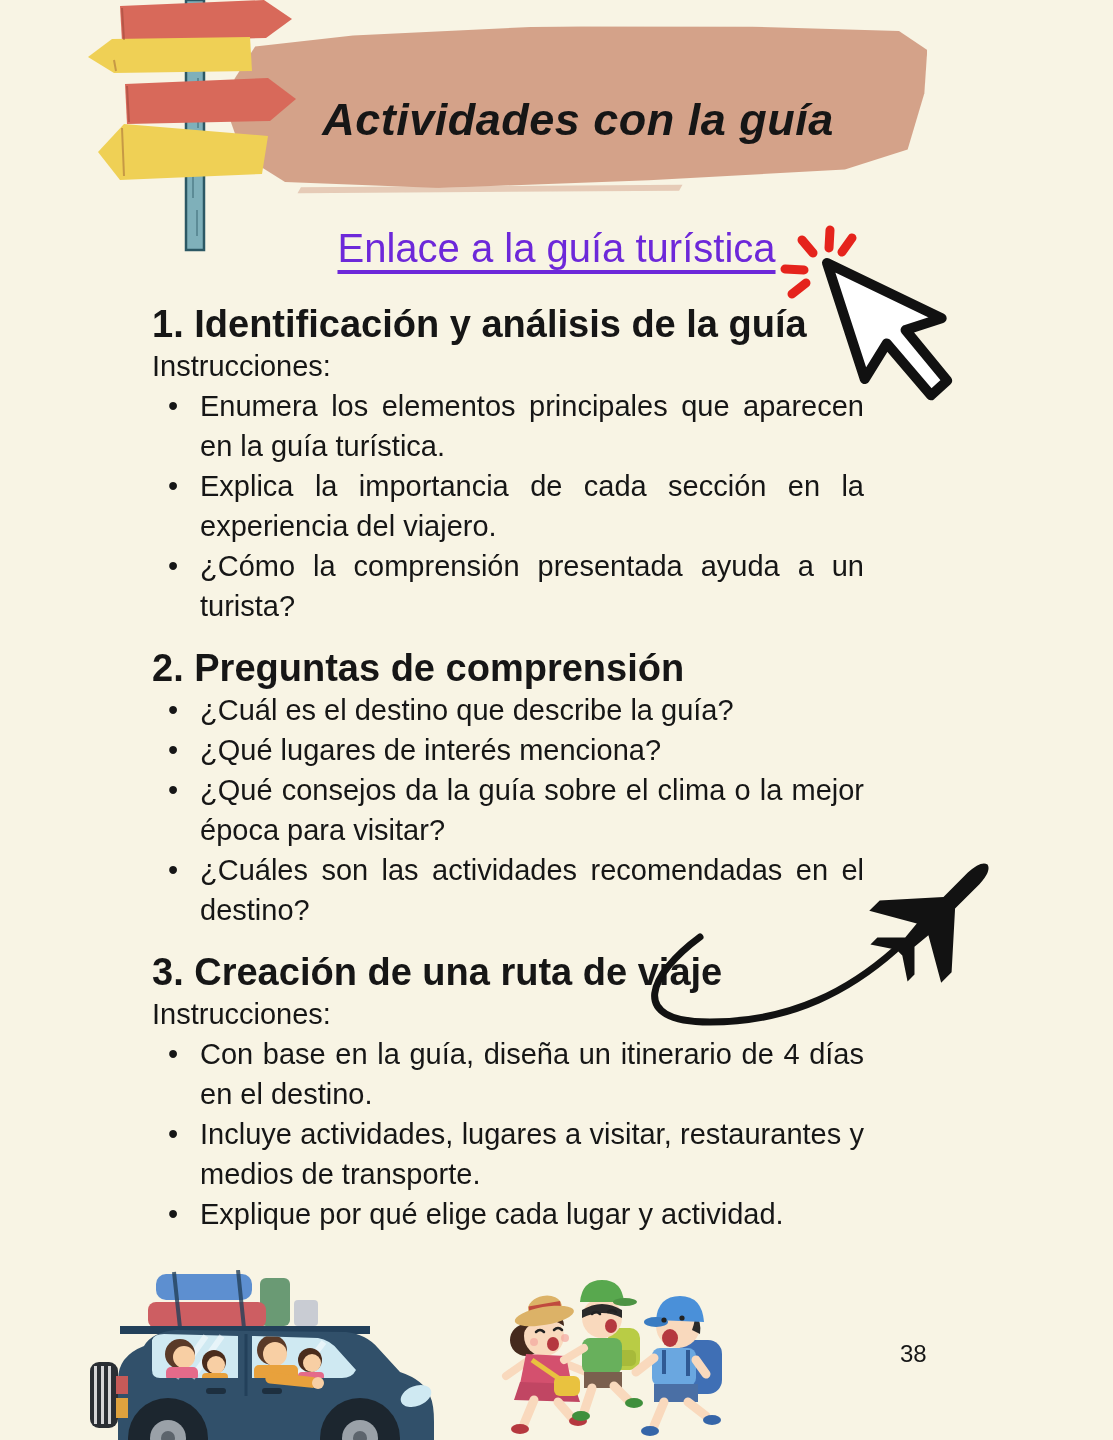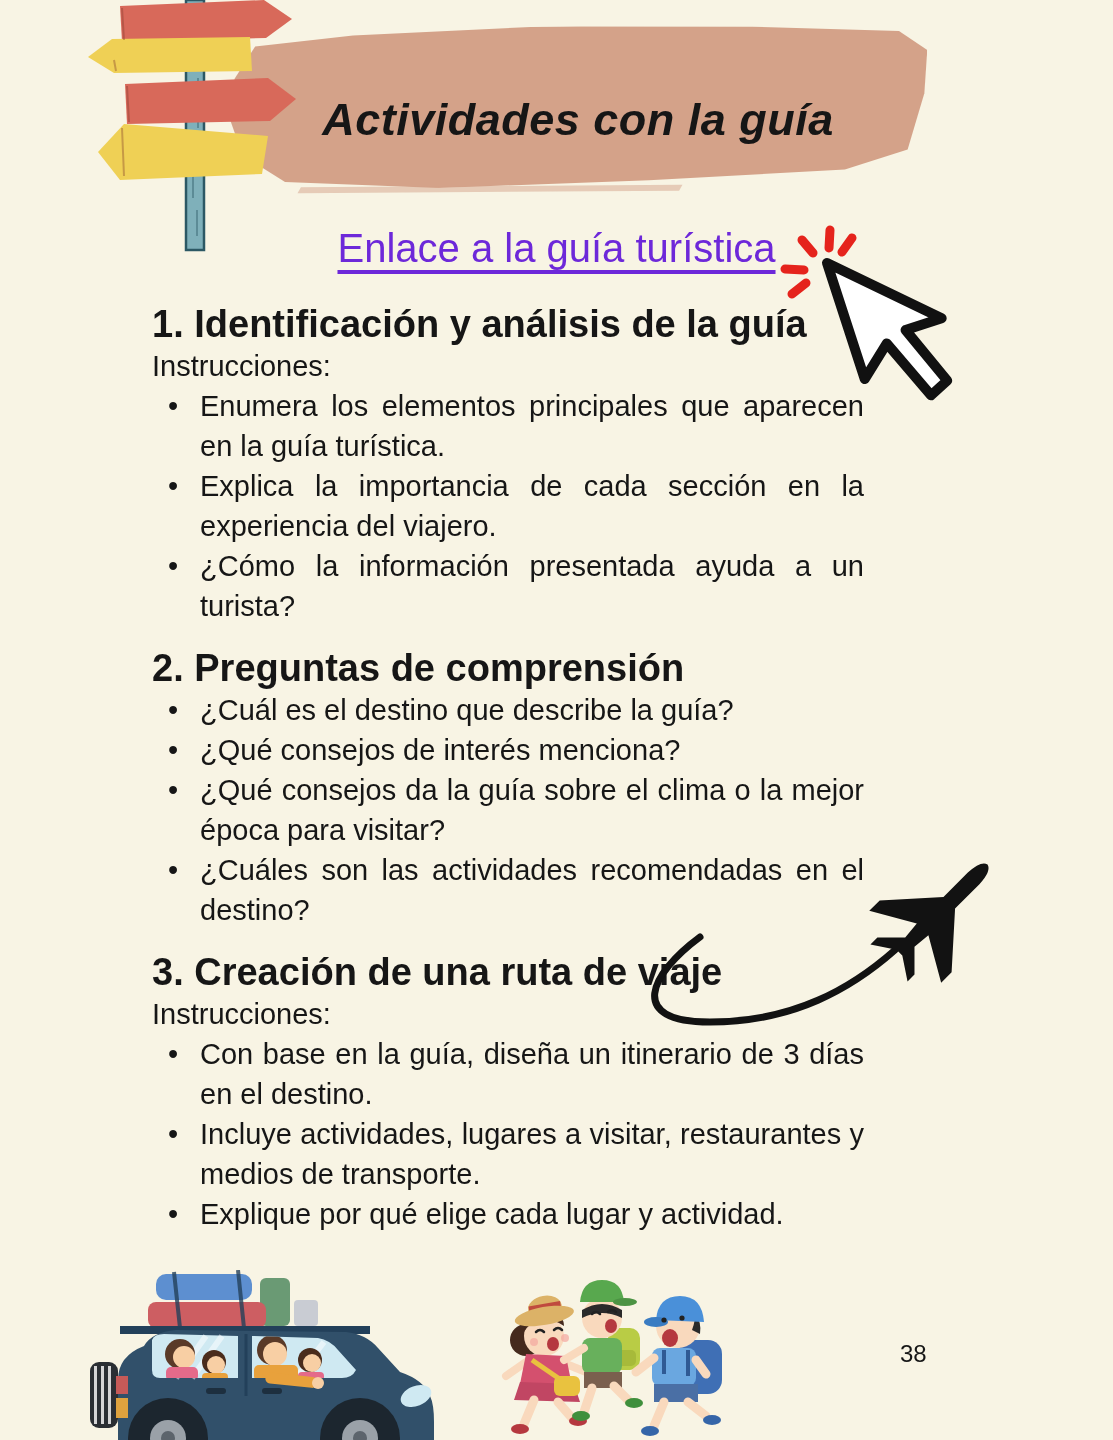--- a/index.html
+++ b/index.html
@@ -79,39 +79,39 @@
   </g>
 </svg>
 
 <main class="abs content">
   <section class="sec">
     <h2>1. Identificación y análisis de la guía</h2>
     <p>Instrucciones:</p>
     <ul>
       <li>Enumera los elementos principales que aparecen en la guía turística.</li>
       <li>Explica la importancia de cada sección en la experiencia del viajero.</li>
-      <li>¿Cómo la información presentada ayuda a un turista?</li>
+      <li>¿Cómo la comprensión presentada ayuda a un turista?</li>
     </ul>
   </section>
 
   <section class="sec">
     <h2>2. Preguntas de comprensión</h2>
     <ul>
       <li>¿Cuál es el destino que describe la guía?</li>
-      <li>¿Qué consejos de interés menciona?</li>
+      <li>¿Qué lugares de interés menciona?</li>
       <li>¿Qué consejos da la guía sobre el clima o la mejor época para visitar?</li>
       <li>¿Cuáles son las actividades recomendadas en el destino?</li>
     </ul>
   </section>
 
   <section class="sec">
     <h2>3. Creación de una ruta de viaje</h2>
     <p>Instrucciones:</p>
     <ul>
-      <li>Con base en la guía, diseña un itinerario de 3 días en el destino.</li>
+      <li>Con base en la guía, diseña un itinerario de 4 días en el destino.</li>
       <li>Incluye actividades, lugares a visitar, restaurantes y medios de transporte.</li>
       <li>Explique por qué elige cada lugar y actividad.</li>
     </ul>
   </section>
 </main>
 
 <svg class="abs" style="left:612px;top:816px;" width="430" height="250" viewBox="0 0 430 250">
   <path d="M88,121 C38,158 14,206 98,206 C182,206 240,172 283,134" fill="none" stroke="#121212" stroke-width="7" stroke-linecap="round"></path>
   <g transform="translate(328,96) rotate(-45) scale(0.82)">
     <path d="M82,0 Q80,-9 58,-10 L16,-10 L-42,-62 L-60,-62 L-30,-10 L-52,-8 L-76,-32 L-88,-32 L-70,-5

